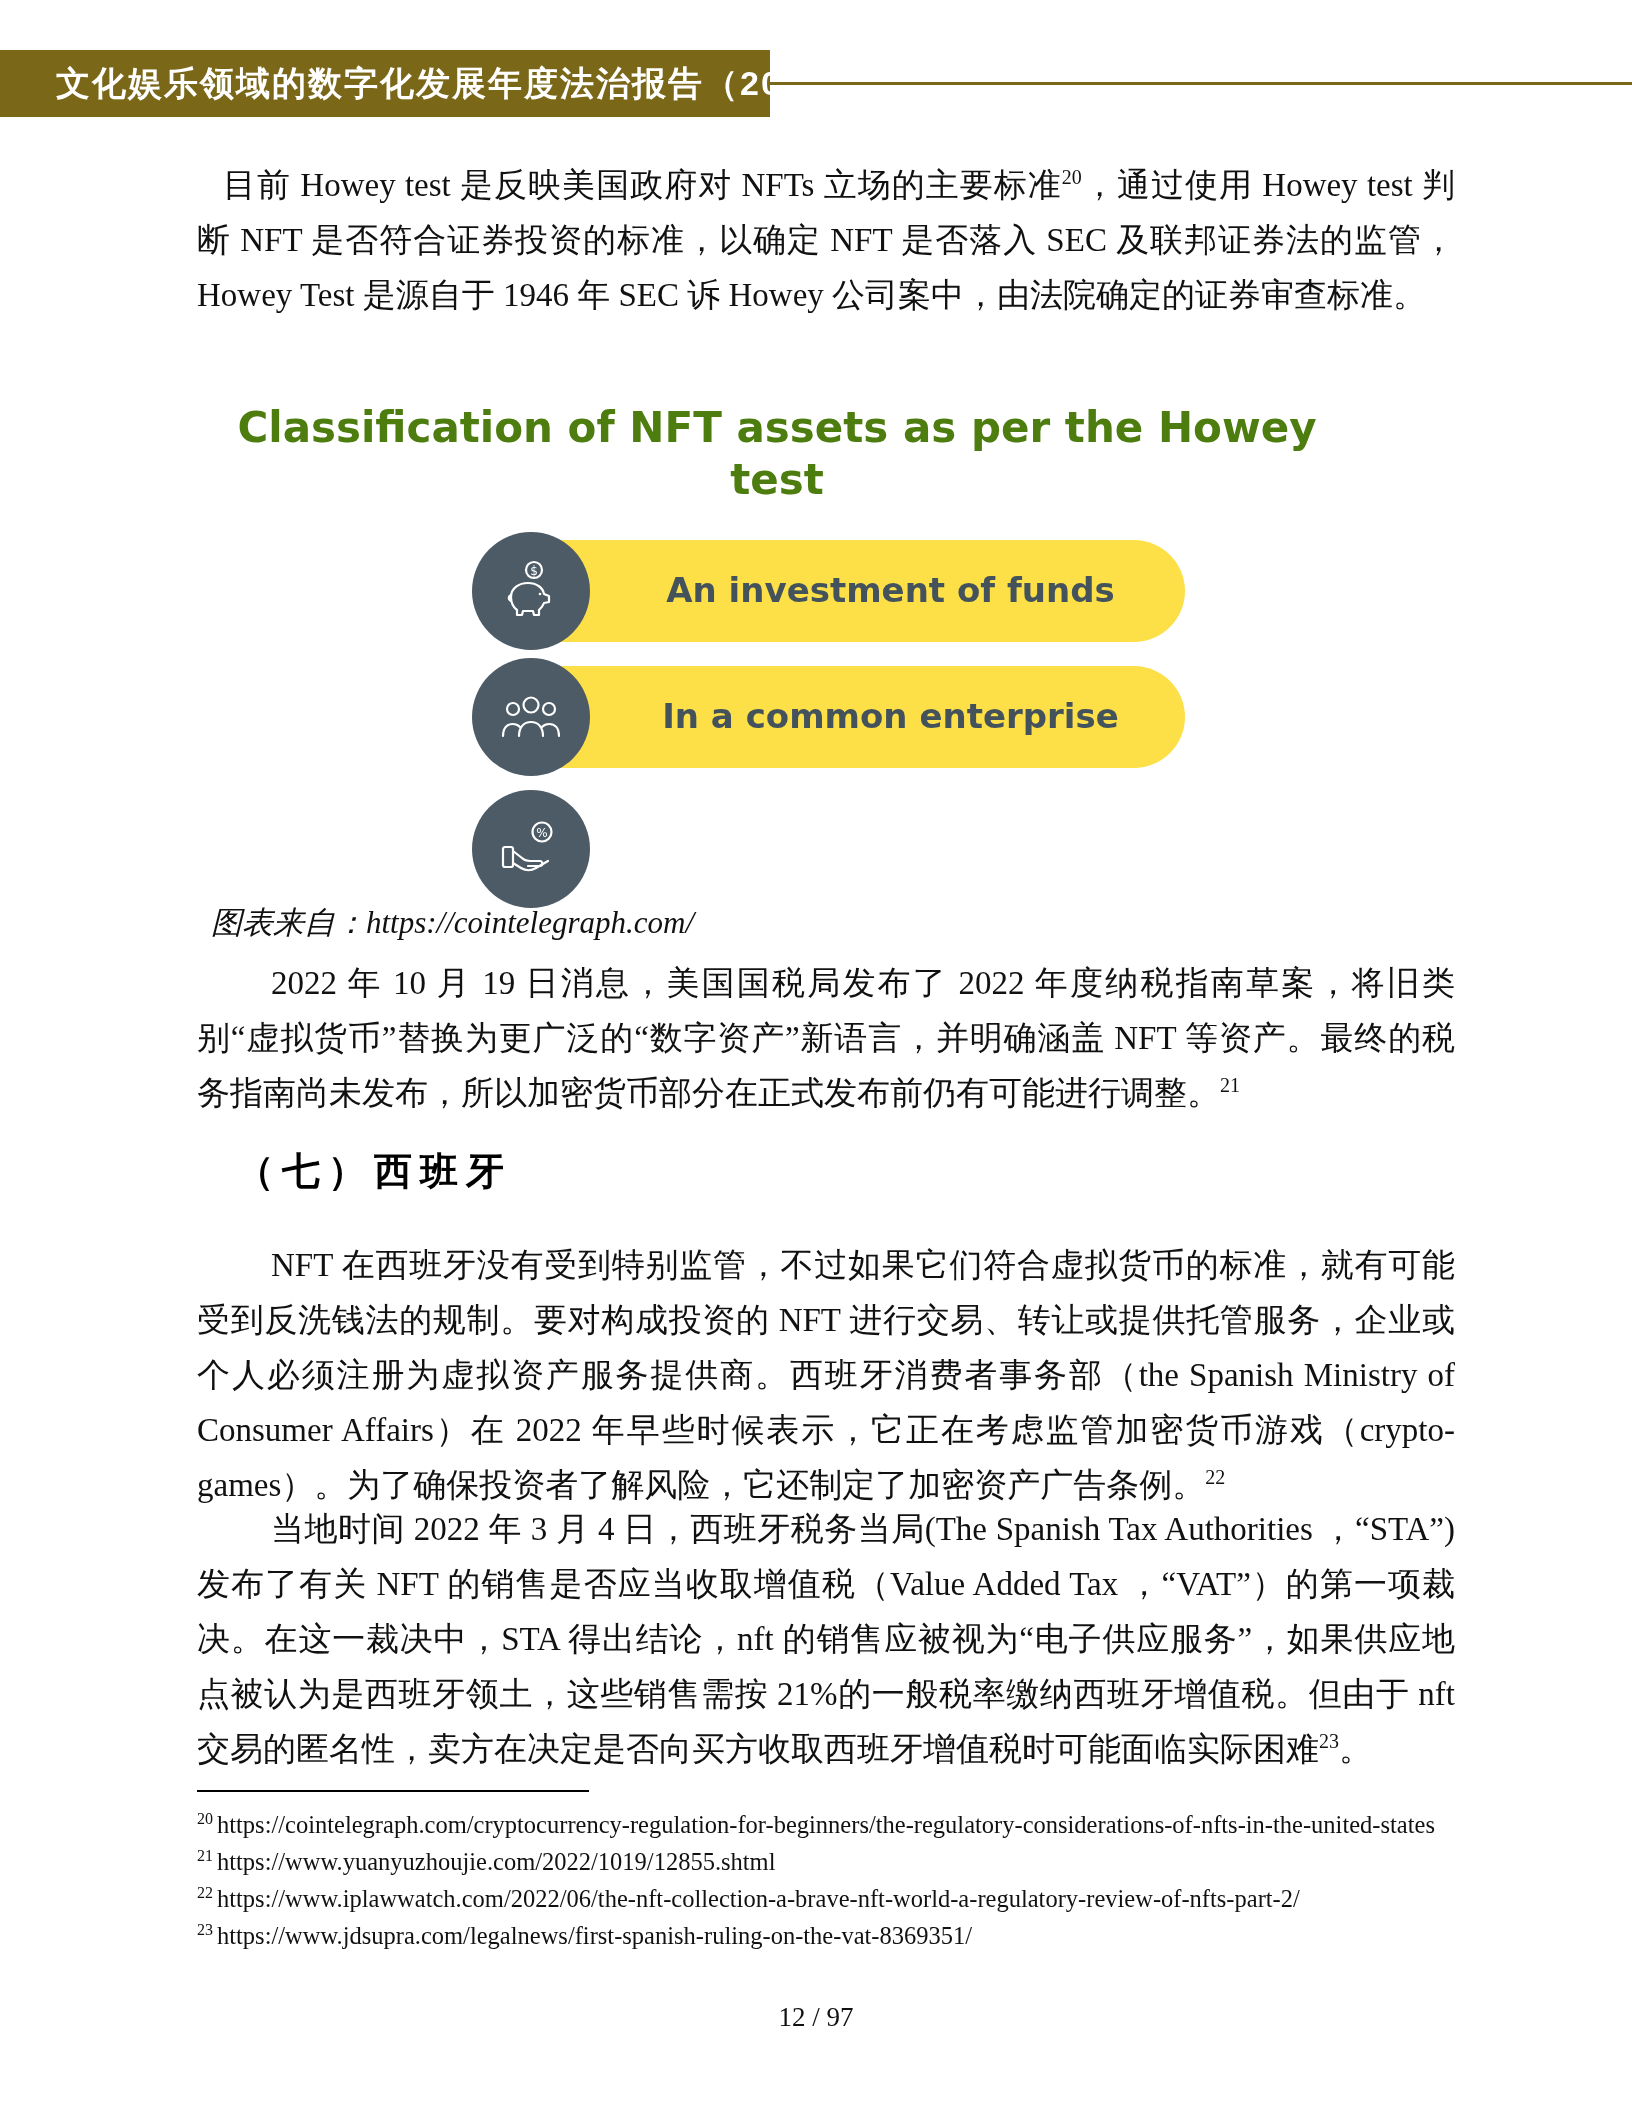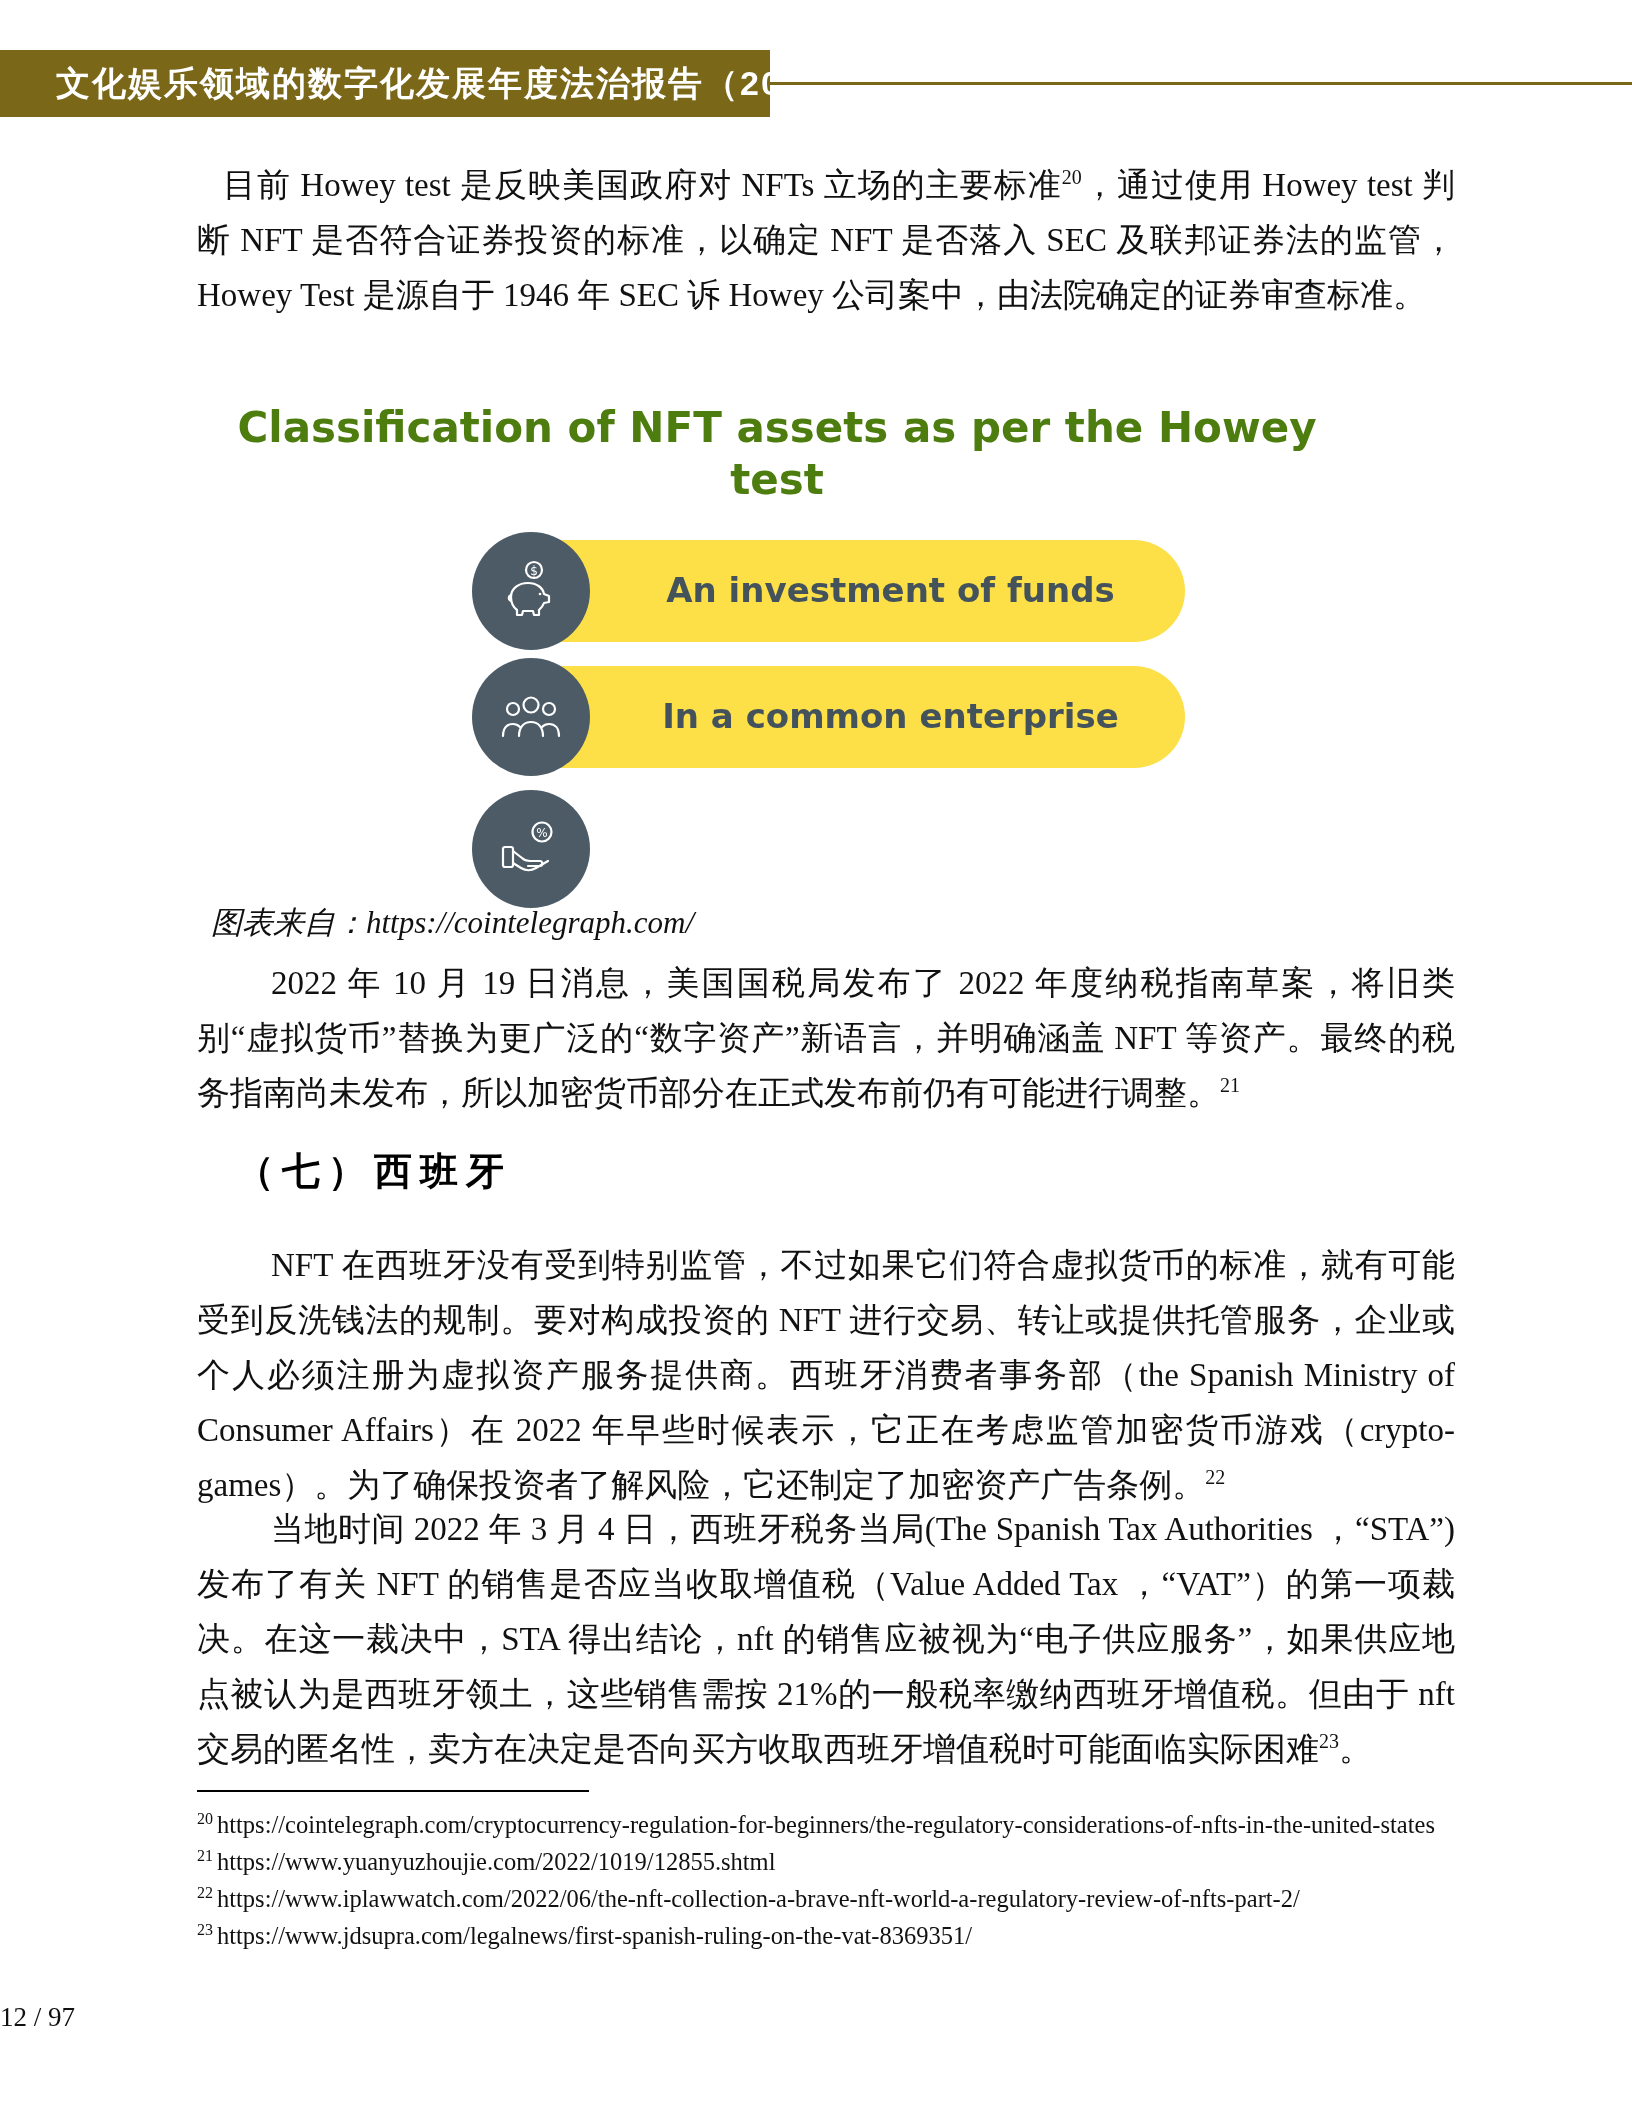--- a/index.html
+++ b/index.html
@@ -60,21 +60,21 @@
   .caption{
     position:absolute;top:888px;left:197px;font-style:italic;font-size:31px;margin:14px;
   }
   
   .footnote-sep{position:absolute;top:1790px;left:197px;width:392px;height:2px;background:#000;}
   .footnotes{position:absolute;top:1806px;left:197px;width:1258px;font-size:24.5px;line-height:37px;}
   .footnote{margin:0;overflow-wrap:break-word;}
   .footnote sup{font-size:16px;vertical-align:super;line-height:0;margin-right:4px;}
   
   .page-number{
-    position:absolute;top:2002px;left:0;width:100%;font-size:27px;
+    position:absolute;top:2002px;left:0;width:100%;text-align:center;font-size:27px;
   }
 </style>
 </head>
 <body>
 
 <div class="header-bar">
   <span class="title">文化娱乐领域的数字化发展年度法治报告（2022）</span>
 </div>
 <div class="header-rule"></div>
 

